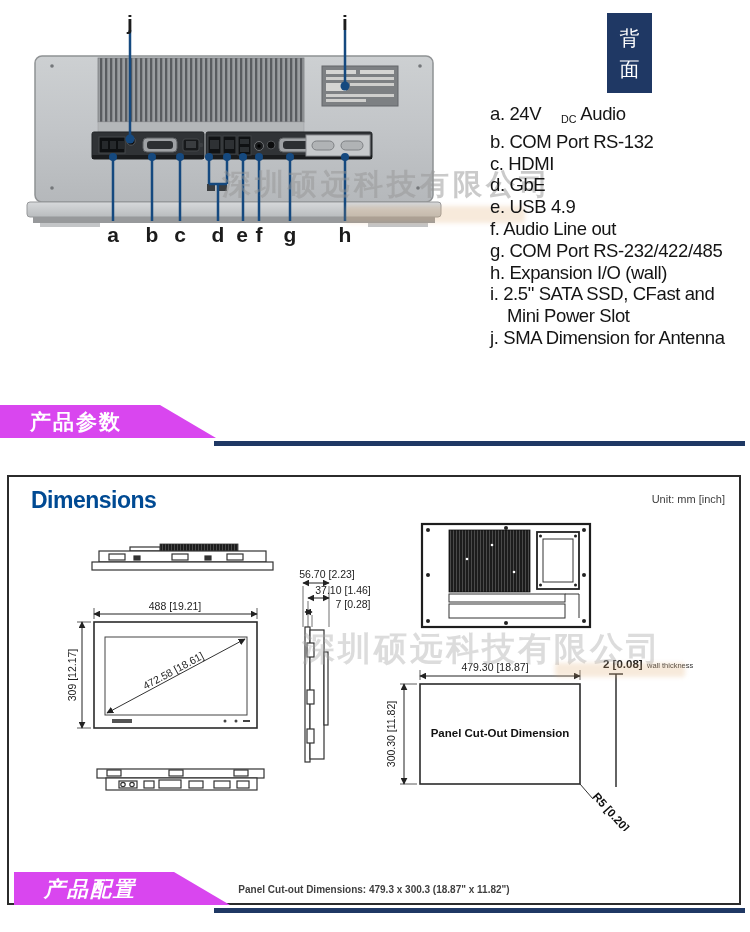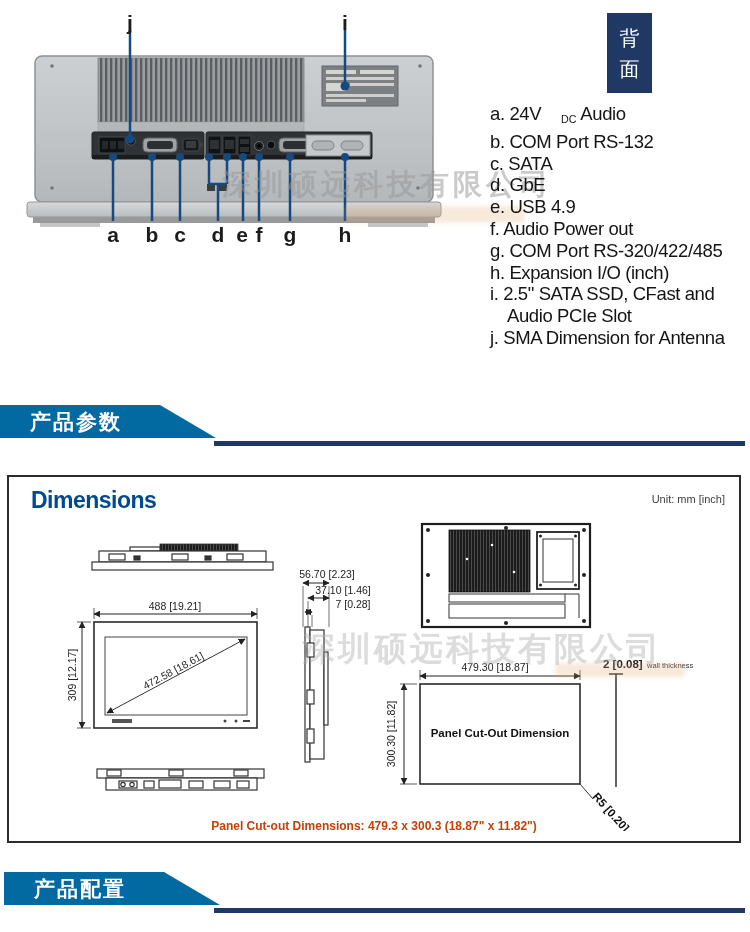--- a/index.html
+++ b/index.html
@@ -21,35 +21,35 @@
           line-height:21.8px;color:#141414;}
   .lg-item{padding-left:17px;text-indent:-17px;white-space:nowrap;}
   .lg-item sub{font-size:.58em;vertical-align:-3px;letter-spacing:0;padding-left:20px;}
 
   
   #side-tag{left:607px;top:13px;width:45px;height:80px;background:#1f3864;
             display:flex;flex-direction:column;align-items:center;justify-content:center;
             gap:11px;color:#fff;font-size:20px;line-height:20px;}
 
   
-  .banner{height:33px;width:216px;background:#0369a1;
+  .banner{height:33px;width:216px;background:#d946ef;
           clip-path:polygon(0 0,160px 0,100% 100%,0 100%);}
   .banner-text{position:absolute;left:30px;top:0;line-height:33px;color:#fff;
                font-weight:bold;font-size:21px;letter-spacing:2px;white-space:nowrap;}
   .banner-line{position:absolute;height:5px;background:#1f3864;left:214px;width:531px;}
 
   
-  #dims{left:7px;top:475px;width:734px;height:368px;background:#fff;
+  #dims{left:7px;top:475px;width:734px;height:430px;background:#fff;
         border:2px solid #2b2b2b;box-sizing:border-box;}
   #dims-title{position:absolute;left:22px;top:10px;font-weight:bold;font-size:23px;
               color:#004a93;letter-spacing:-.5px;}
   #dims-unit{position:absolute;right:14px;top:16px;font-size:11px;color:#3d3d3d;}
   #dims svg{position:absolute;left:0;top:0;}
   #dims-caption{position:absolute;left:0;right:0;bottom:8px;text-align:center;
-                font-weight:bold;font-size:12px;color:#c2410c;}
+                font-weight:bold;font-size:10px;color:#404040;}
   .wm2{position:absolute;font-size:33px;letter-spacing:3px;font-weight:bold;
        color:rgba(172,172,172,.42);white-space:nowrap;}
 
   .dim-txt{font-size:10.5px;fill:#222;}
   .dim-txt-b{font-size:11.5px;font-weight:bold;fill:#111;}
   .dim-txt-s{font-size:7.5px;fill:#333;}
 </style>
 </head>
 <body>
 
@@ -187,27 +187,27 @@
   <span class="pl" style="left:278px;top:224px;">g</span>
   <span class="pl" style="left:333px;top:224px;">h</span>
 
   <div class="wm1" style="left:222px;top:165px;">深圳硕远科技有限公司</div>
   <div class="wm-tan" style="left:345px;top:206px;width:180px;height:17px;"></div>
 </div>
 
 <div id="legend" class="abs">
   <div class="lg-item"><span>a.</span> <span>24V</span><sub>DC</sub><span> Audio</span></div>
   <div class="lg-item"><span>b.</span> <span>COM Port RS-132</span></div>
-  <div class="lg-item"><span>c.</span> <span>SATA</span></div>
+  <div class="lg-item"><span>c.</span> <span>HDMI</span></div>
   <div class="lg-item"><span>d.</span> <span>GbE</span></div>
   <div class="lg-item"><span>e.</span> <span>USB 4.9</span></div>
-  <div class="lg-item"><span>f.</span> <span>Audio Power out</span></div>
-  <div class="lg-item"><span>g.</span> <span>COM Port RS-320/422/485</span></div>
-  <div class="lg-item"><span>h.</span> <span>Expansion I/O (inch)</span></div>
-  <div class="lg-item"><span>i.</span> <span>2.5" SATA SSD, CFast and</span><br><span>Audio PCIe Slot</span></div>
+  <div class="lg-item"><span>f.</span> <span>Audio Line out</span></div>
+  <div class="lg-item"><span>g.</span> <span>COM Port RS-232/422/485</span></div>
+  <div class="lg-item"><span>h.</span> <span>Expansion I/O (wall)</span></div>
+  <div class="lg-item"><span>i.</span> <span>2.5" SATA SSD, CFast and</span><br><span>Mini Power Slot</span></div>
   <div class="lg-item"><span>j.</span> <span>SMA Dimension for Antenna</span></div>
 </div>
 
 <div id="side-tag" class="abs">
   <span>背</span>
   <span>面</span>
 </div>
 
 <div class="abs banner" style="left:0;top:405px;">
   <span class="banner-text">产品参数</span>
@@ -350,16 +350,16 @@
       <text class="dim-txt-b" x="583" y="320" text-anchor="start" transform="rotate(48 583 320)">R5 [0.20]</text>
     </g>
   </svg>
 
   <div class="wm2" style="left:293px;top:150px;">深圳硕远科技有限公司</div>
   <div class="wm-tan" style="left:546px;top:186px;width:130px;height:14px;"></div>
 
   <div id="dims-caption">Panel Cut-out Dimensions: 479.3 x 300.3  (18.87" x 11.82")</div>
 </div>
 
-<div class="abs banner" style="left:4px;top:872px;">
+<div class="abs banner" style="left:14px;top:872px;font-style:italic;">
   <span class="banner-text">产品配置</span>
 </div>
 <div class="abs banner-line" style="top:908px;"></div>
 
 </body></html>

